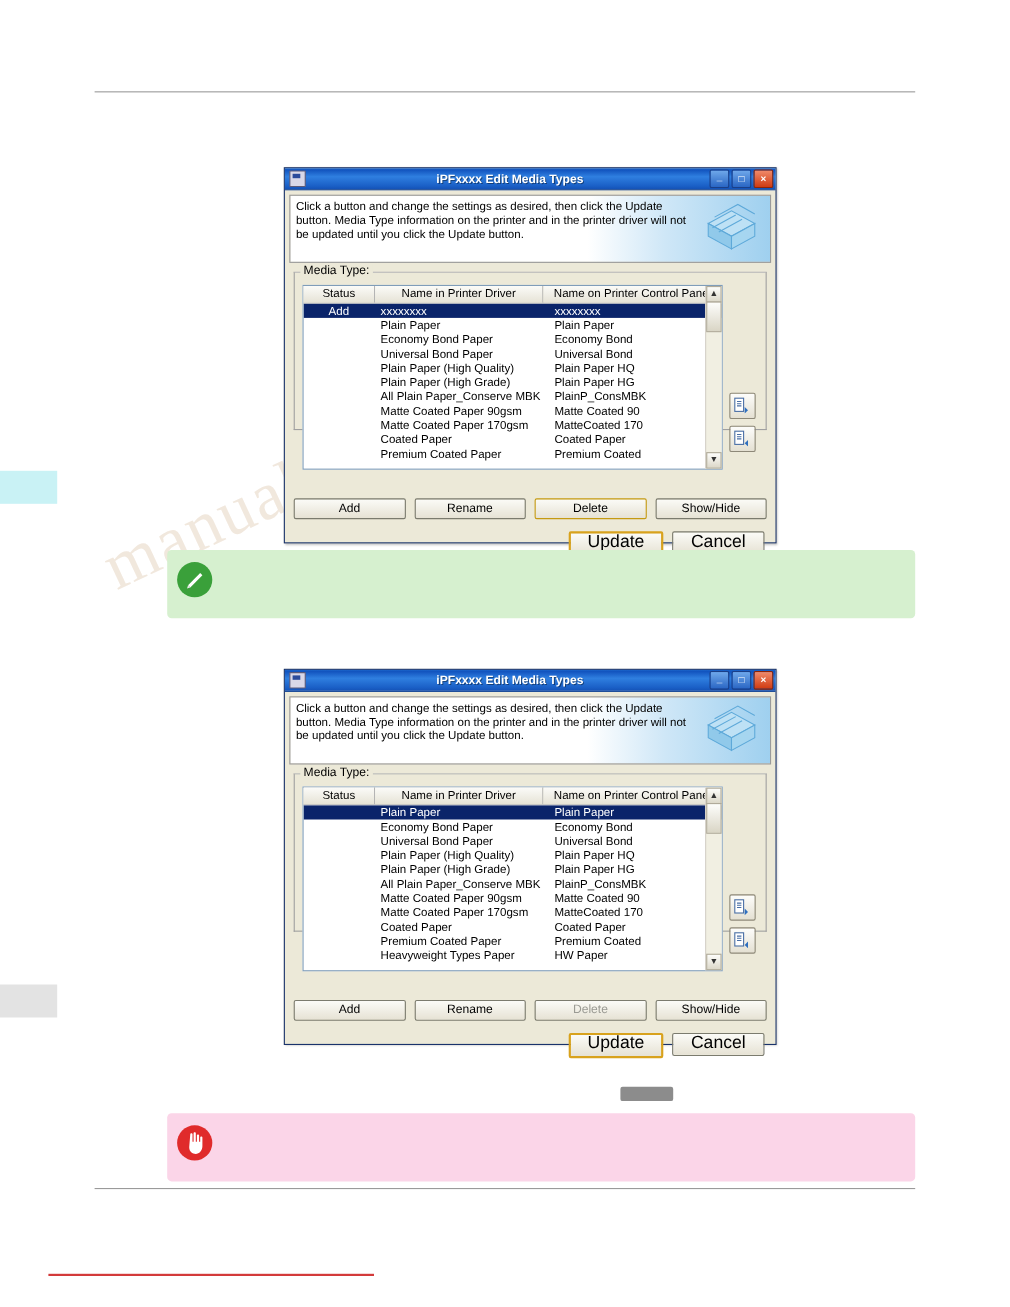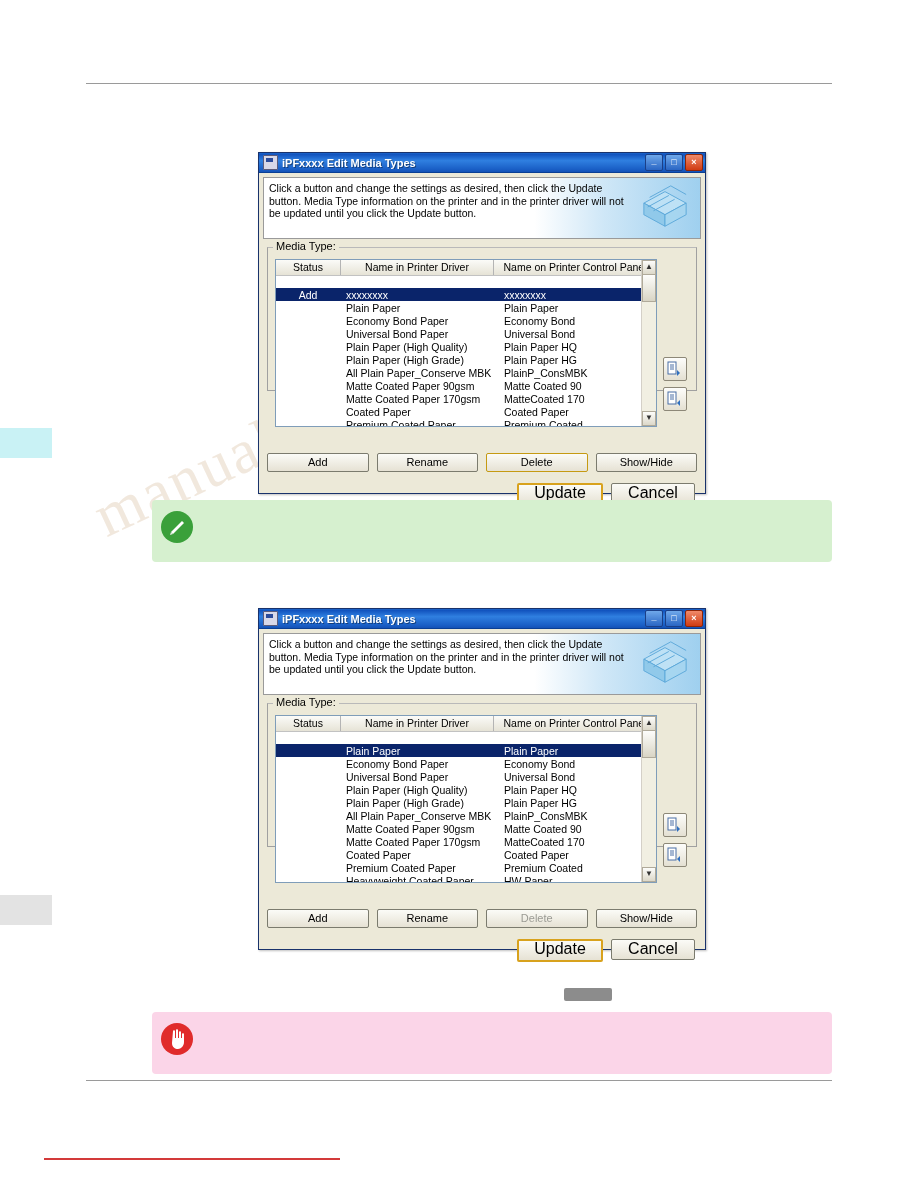--- a/index.html
+++ b/index.html
@@ -51,21 +51,21 @@
   .title-icon{
     width:13px;height:13px;margin-right:4px;flex:0 0 auto;
     background:#d8d8e8;border:1px solid #5b5b7a;border-radius:1px;
     position:relative;
   }
   .title-icon:after{
     content:"";position:absolute;left:2px;top:2px;width:7px;height:4px;background:#2b4b9b;
   }
   .title-text{
     color:#fff;font-weight:bold;font-size:11px;flex:1 1 auto;
-    text-shadow:1px 1px 0 rgba(0,0,0,.4);white-space:nowrap;overflow:hidden;
+    text-shadow:1px 1px 0 rgba(0,0,0,.4);white-space:nowrap;overflow:hidden;text-align:center;
   }
   .winbtns{display:flex;gap:2px;align-items:center;}
   .wbtn{
     width:16px;height:15px;border:1px solid #1b3f87;border-radius:2px;
     background:linear-gradient(to bottom,#6fa8ea,#2a66c4);
     position:relative;
   }
   .wbtn.close{background:linear-gradient(to bottom,#f08a6a,#d03b12);border-color:#8e2406;}
   .wbtn .g{position:absolute;color:#fff;font-size:9px;line-height:9px;left:0;right:0;text-align:center;top:3px;font-weight:bold;}
   .wbtn.min .g{top:2px;}
@@ -91,21 +91,21 @@
   }
   .group-label{
     position:absolute;left:6px;top:-7px;background:#ece9d8;padding:0 3px;font-size:11px;
   }
   .group-box{
     position:absolute;left:0;top:0;right:0;bottom:0;border:1px solid #a0a0a0;
     border-top-color:#b9b9b9;
   }
   .listwrap{
     position:absolute;left:8px;top:12px;right:40px;height:166px;
-    border:1px solid #7f9db9;background:#fff;display:flex;flex-direction:column;gap:12px;
+    border:1px solid #7f9db9;background:#fff;display:flex;flex-direction:column;
   }
   .lhead{display:flex;height:15px;border-bottom:1px solid #c2c2c2;background:#ece9d8;}
   .lhead div{
     border-right:1px solid #b4b4b4;
     font-size:10.5px;text-align:center;line-height:15px;
     background:linear-gradient(to bottom,#fbfbf8,#e6e3d6);
     overflow:hidden;white-space:nowrap;
   }
   .c-status{width:64px;}
   .c-driver{width:152px;}
@@ -412,21 +412,21 @@
                 <div class="d">Coated Paper</div>
                 <div class="p">Coated Paper</div>
               </div>
               <div class="lrow">
                 <div class="s"></div>
                 <div class="d">Premium Coated Paper</div>
                 <div class="p">Premium Coated</div>
               </div>
               <div class="lrow">
                 <div class="s"></div>
-                <div class="d">Heavyweight Coated Paper</div>
+                <div class="d">Heavyweight Types Paper</div>
                 <div class="p">HW Paper</div>
               </div>
             </div>
           <div class="scroll">
             <div class="sbtn">
                 <span class="ar">▲</span>
               </div>
             <div class="sthumb"></div>
             <div class="sbtn">
                 <span class="ar">▼</span>

